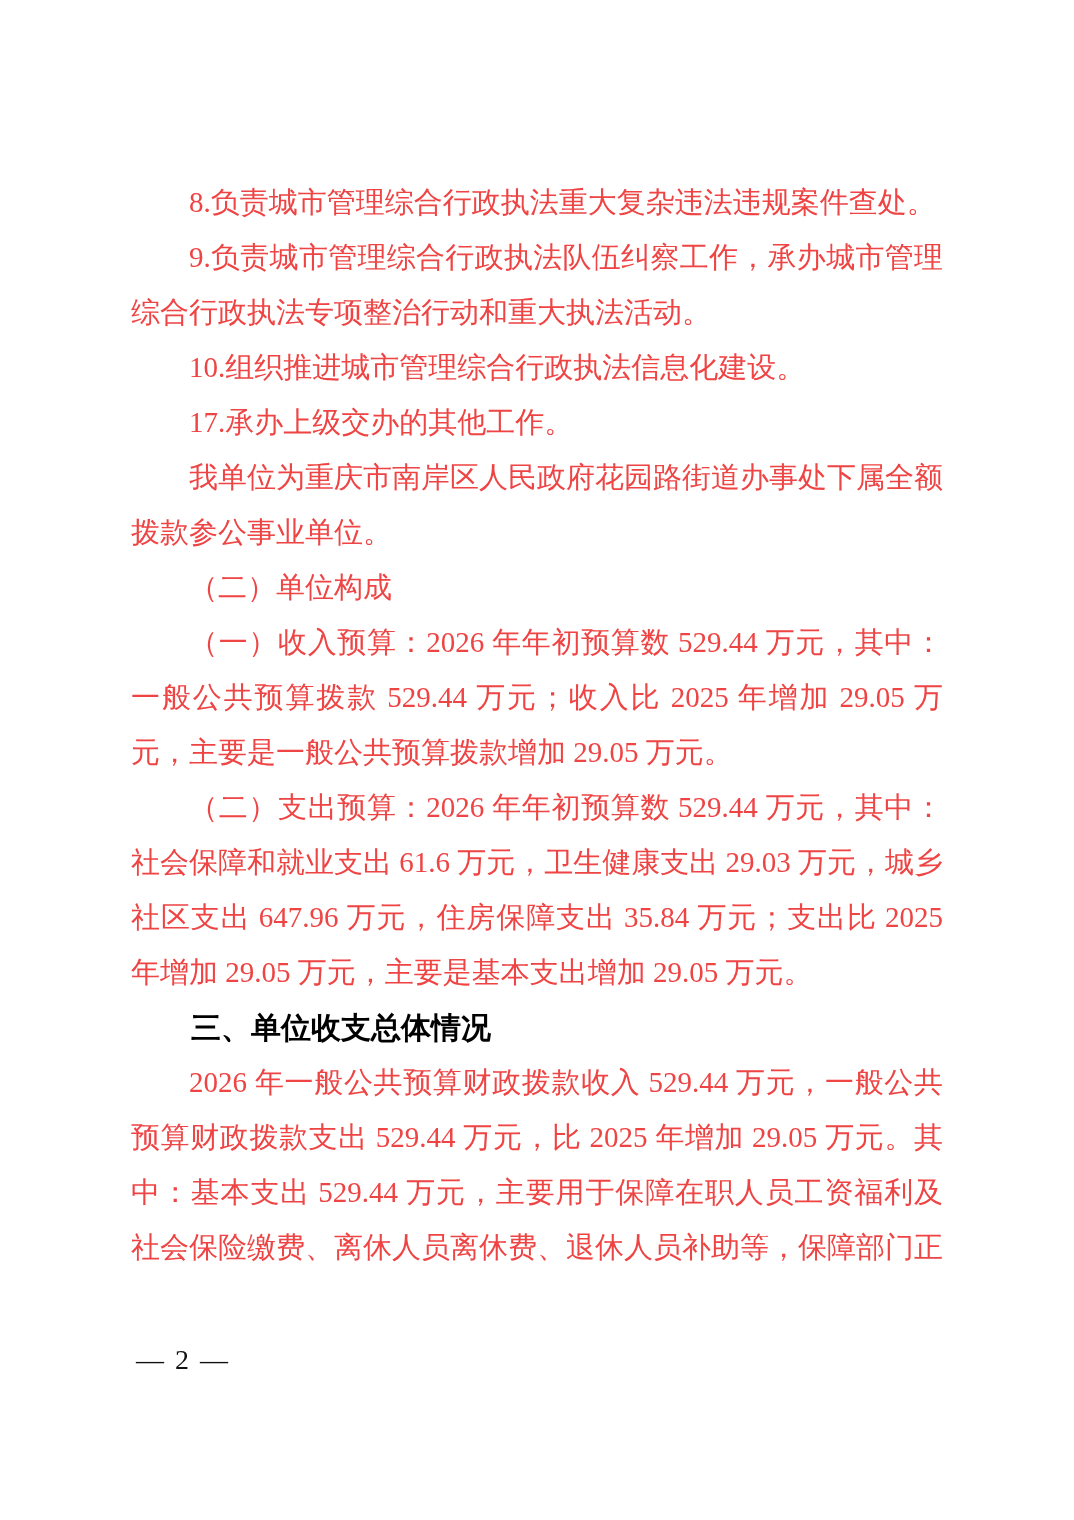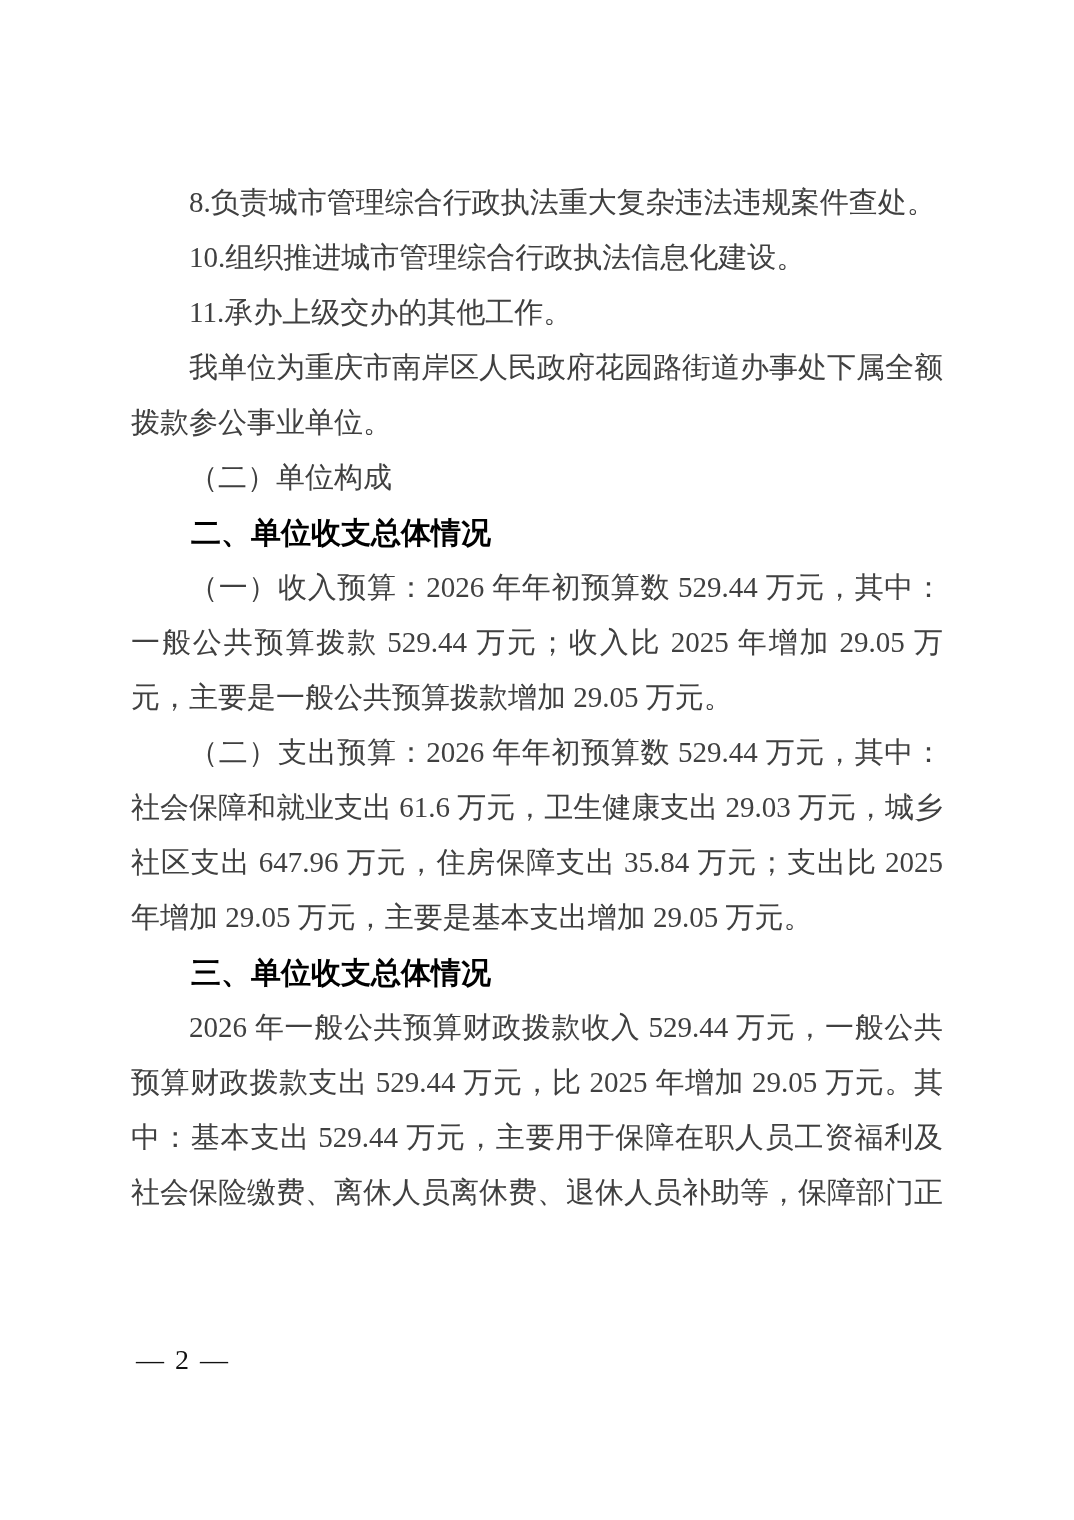--- a/index.html
+++ b/index.html
@@ -22,21 +22,21 @@
     width: 812px;
   }
   .para {
     margin: 0;
     font-family: "Liberation Serif", "DejaVu Serif", serif;
     font-size: 29px;
     line-height: 55px;
     text-align: justify;
     text-indent: 2em;
     word-break: break-all;
-    color: #404040;
+    color: #ef4444;
     font-weight: 400;
   }
   .heading {
     margin: 0;
     font-family: "Liberation Sans", "DejaVu Sans", sans-serif;
     font-size: 30px;
     line-height: 55px;
     text-indent: 2em;
     font-weight: 700;
     color: #000000;
@@ -55,24 +55,24 @@
     color: #111111;
     letter-spacing: 2px;
   }
 </style>
 </head>
 <body>
 
 <div class="page">
   <div class="content">
     <p class="para">8.负责城市管理综合行政执法重大复杂违法违规案件查处。</p>
+    <p class="para">9.负责城市管理综合行政执法队伍纠察工作，承办城市管理综合行政执法专项整治行动和重大执法活动。</p>
     <p class="para">10.组织推进城市管理综合行政执法信息化建设。</p>
-    <p class="para">11.承办上级交办的其他工作。</p>
+    <p class="para">17.承办上级交办的其他工作。</p>
     <p class="para">我单位为重庆市南岸区人民政府花园路街道办事处下属全额拨款参公事业单位。</p>
     <p class="para sub">（二）单位构成</p>
-    <h2 class="heading">二、单位收支总体情况</h2>
     <p class="para">（一）收入预算：2026 年年初预算数 529.44 万元，其中：一般公共预算拨款 529.44 万元；收入比 2025 年增加 29.05 万元，主要是一般公共预算拨款增加 29.05 万元。</p>
     <p class="para">（二）支出预算：2026 年年初预算数 529.44 万元，其中：社会保障和就业支出 61.6 万元，卫生健康支出 29.03 万元，城乡社区支出 647.96 万元，住房保障支出 35.84 万元；支出比 2025 年增加 29.05 万元，主要是基本支出增加 29.05 万元。</p>
     <h2 class="heading">三、单位收支总体情况</h2>
     <p class="para">2026 年一般公共预算财政拨款收入 529.44 万元，一般公共预算财政拨款支出 529.44 万元，比 2025 年增加 29.05 万元。其中：基本支出 529.44 万元，主要用于保障在职人员工资福利及社会保险缴费、离休人员离休费、退休人员补助等，保障部门正</p>
   </div>
   <div class="footer">— 2 —</div>
 </div>
 
 </body></html>

